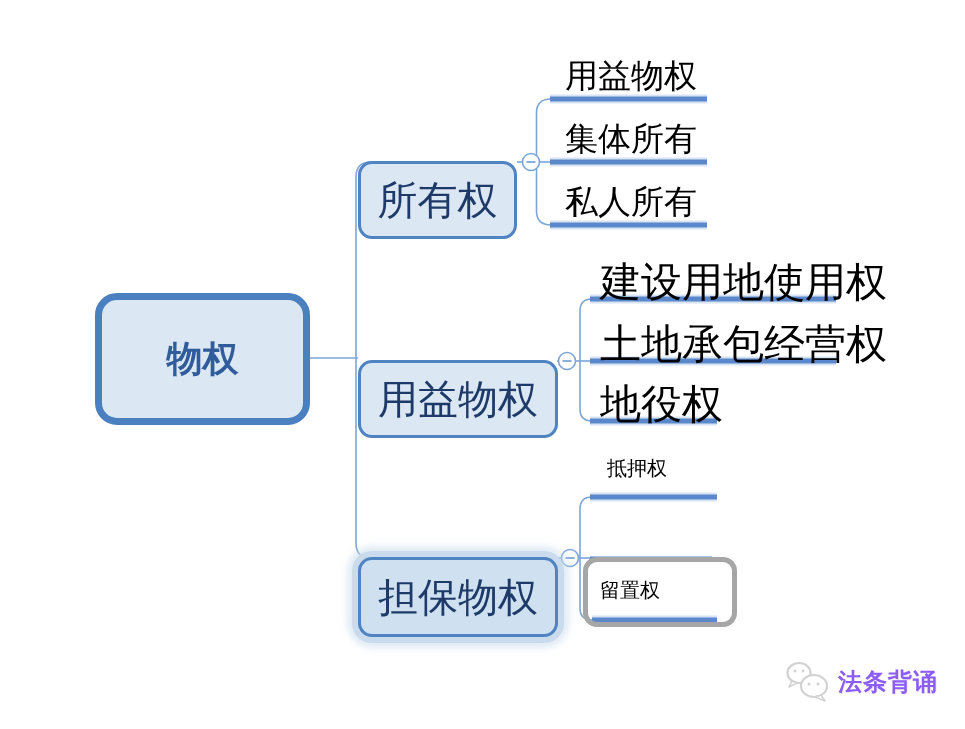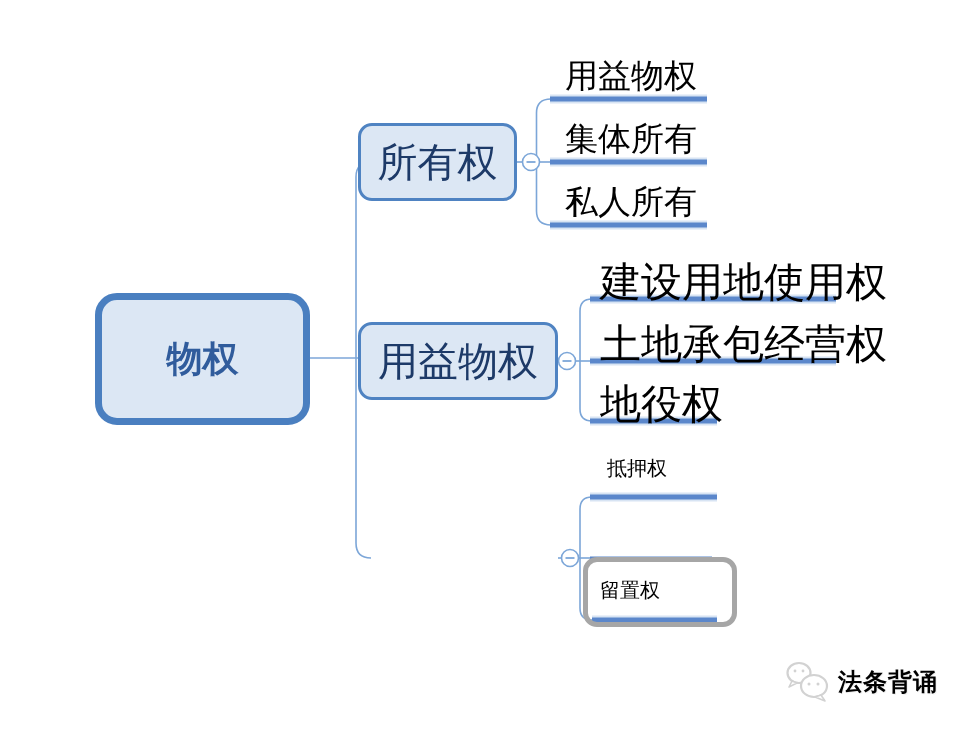--- a/index.html
+++ b/index.html
@@ -9,34 +9,34 @@
   .connector{stroke:#7ca6d8;stroke-width:1.6;fill:none;}
   .underline-halo{stroke:#ccdcf0;stroke-width:9;opacity:.75;}
   .underline{stroke:#5b87cb;stroke-width:5;}
   .toggle-circle{fill:#ffffff;stroke:#7ca6d8;stroke-width:1.6;}
   .toggle-minus{stroke:#7ca6d8;stroke-width:1.8;}
   .node{position:absolute;box-sizing:border-box;display:flex;align-items:center;justify-content:center;
         background:#dce7f4;z-index:5;}
   .node .lbl{white-space:nowrap;}
   .root-node{left:95px;top:293px;width:215px;height:132px;border:7px solid #4a7fc0;border-radius:22px;}
   .root-node .lbl{font-size:36px;font-weight:bold;color:#305c9c;}
-  .branch{border:3.5px solid #4f83c2;border-radius:14px;}
+  .branch{border:3.5px solid #4f83c2;border-radius:14px;margin-top:38px;}
   .branch .lbl{font-size:40px;color:#1d3a68;}
   .branch-1{left:358px;top:123px;width:159px;height:78px;}
   .branch-2{left:358px;top:322px;width:200px;height:78px;}
   .branch-3{left:358px;top:519px;width:200px;height:80px;background:#cfe1f1;
             box-shadow:0 0 0 6px #c9dbec, 0 0 6px 11px rgba(201,219,236,.55);}
   .child{position:absolute;z-index:6;color:#000;white-space:nowrap;line-height:1.1;}
   .c-lg{font-size:33px;}
   .c-md{font-size:41px;}
   .c-g3{font-size:20px;}
   .selection-outline{position:absolute;left:583px;top:557px;width:154px;height:70px;box-sizing:border-box;
         border:5px solid #a6a6a6;border-radius:14px;background:transparent;z-index:4;}
   .watermark{position:absolute;left:784px;top:660px;display:flex;align-items:center;z-index:7;}
-  .wm-text{font-size:24px;font-weight:bold;color:#000000;margin-left:6px;letter-spacing:1px;
+  .wm-text{font-size:24px;font-weight:bold;color:#8b5cf6;margin-left:6px;letter-spacing:1px;
            text-shadow:1px 1px 0 #f2f2f2;}
   .wm-logo{opacity:.95;}
 </style>
 </head>
 <body>
 
 <div class="canvas">
 
   <svg class="overlay" width="965" height="729" viewBox="0 0 965 729">
 
@@ -89,20 +89,23 @@
 
   <div class="node root-node">
     <span class="lbl">物权</span>
   </div>
   <div class="node branch branch-1">
     <span class="lbl">所有权</span>
   </div>
   <div class="node branch branch-2">
     <span class="lbl">用益物权</span>
   </div>
+  <div class="node branch branch-3">
+    <span class="lbl">担保物权</span>
+  </div>
 
   <div class="child c-lg" style="left:565px;top:58px;">用益物权</div>
   <div class="child c-lg" style="left:565px;top:121px;">集体所有</div>
   <div class="child c-lg" style="left:565px;top:184px;">私人所有</div>
 
   <div class="child c-md" style="left:600px;top:260px;">建设用地使用权</div>
   <div class="child c-md" style="left:600px;top:322px;">土地承包经营权</div>
   <div class="child c-md" style="left:600px;top:382px;">地役权</div>
 
   <div class="child c-g3" style="left:607px;top:457px;">抵押权</div>

